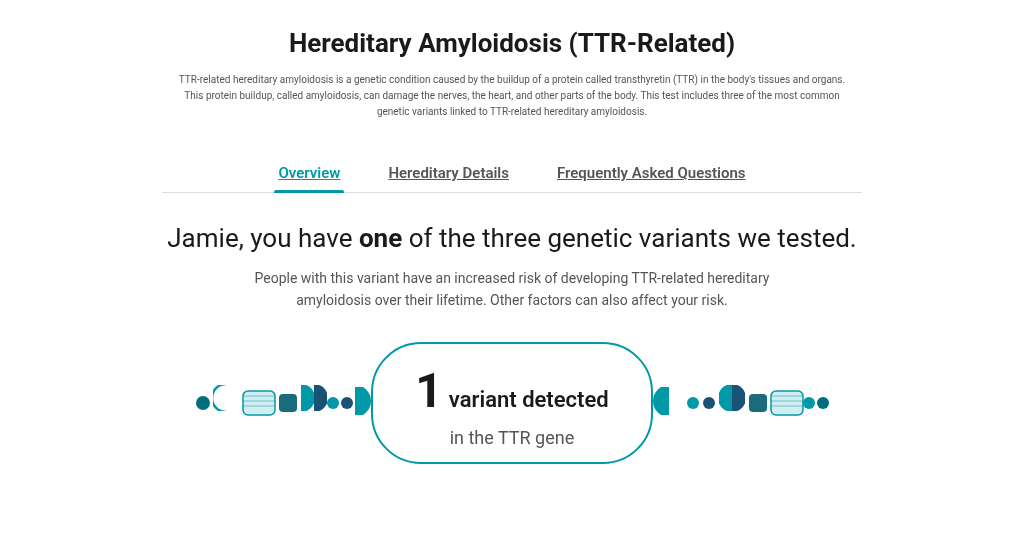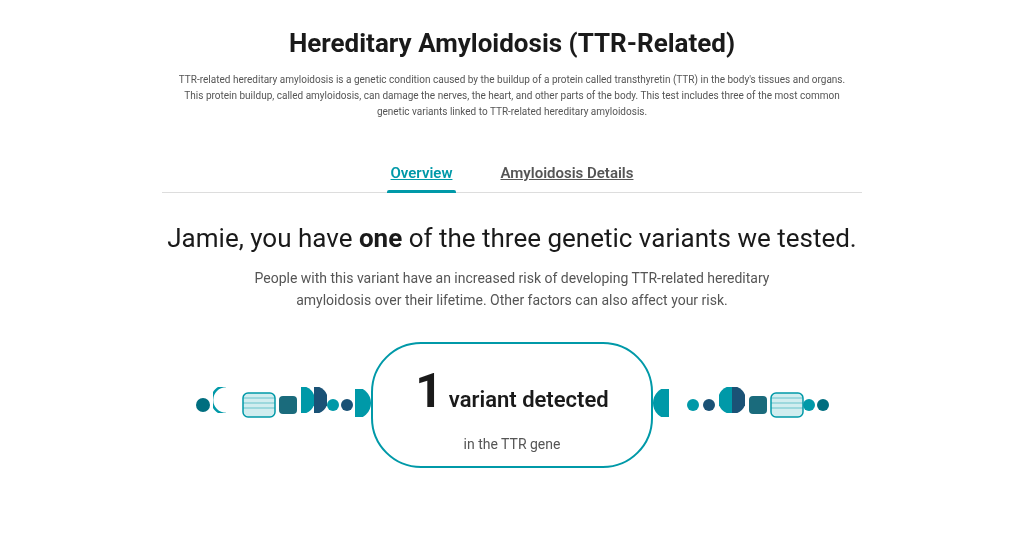--- a/index.html
+++ b/index.html
@@ -115,44 +115,45 @@
       display: inline;
     }
     .variant-card-label {
       font-size: 22px;
       font-weight: 600;
       color: #1a1a1a;
       display: inline;
       margin-left: 6px;
     }
     .variant-card-sub {
-      font-size: 14px;
-      color: #555;
-      margin-top: 17px;
+      font-size: 18px;
+      color: #555;
+      margin-top: 8px;
     }
     
     .deco-left-svg, .deco-right-svg {
       display: flex;
       align-items: center;
       gap: 6px;
     }
   </style>
 </head>
 <body>
 
 <div class="page-wrapper">
 
   <div class="title-section">
     <h1 class="page-title">Hereditary Amyloidosis (TTR-Related)</h1>
     <p class="page-description">TTR-related hereditary amyloidosis is a genetic condition caused by the buildup of a protein called transthyretin (TTR) in the body's tissues and organs. This protein buildup, called amyloidosis, can damage the nerves, the heart, and other parts of the body. This test includes three of the most common genetic variants linked to TTR-related hereditary amyloidosis.</p>
   </div>
 
   <nav class="tabs-bar">
     <div class="tab-item active">Overview</div>
-    <div class="tab-item">Amyloidosis Details</div>
+    <div class="tab-item">Hereditary Details</div>
+    <div class="tab-item">Frequently Asked Questions</div>
   </nav>
 
   <div class="content-area">
     <h2 class="variant-headline">
       <span>Jamie, you have </span><strong>one</strong><span> of the three genetic variants we tested.</span>
     </h2>
     <p class="variant-subtext">People with this variant have an increased risk of developing TTR-related hereditary amyloidosis over their lifetime. Other factors can also affect your risk.</p>
 
     <div class="viz-row">
 

